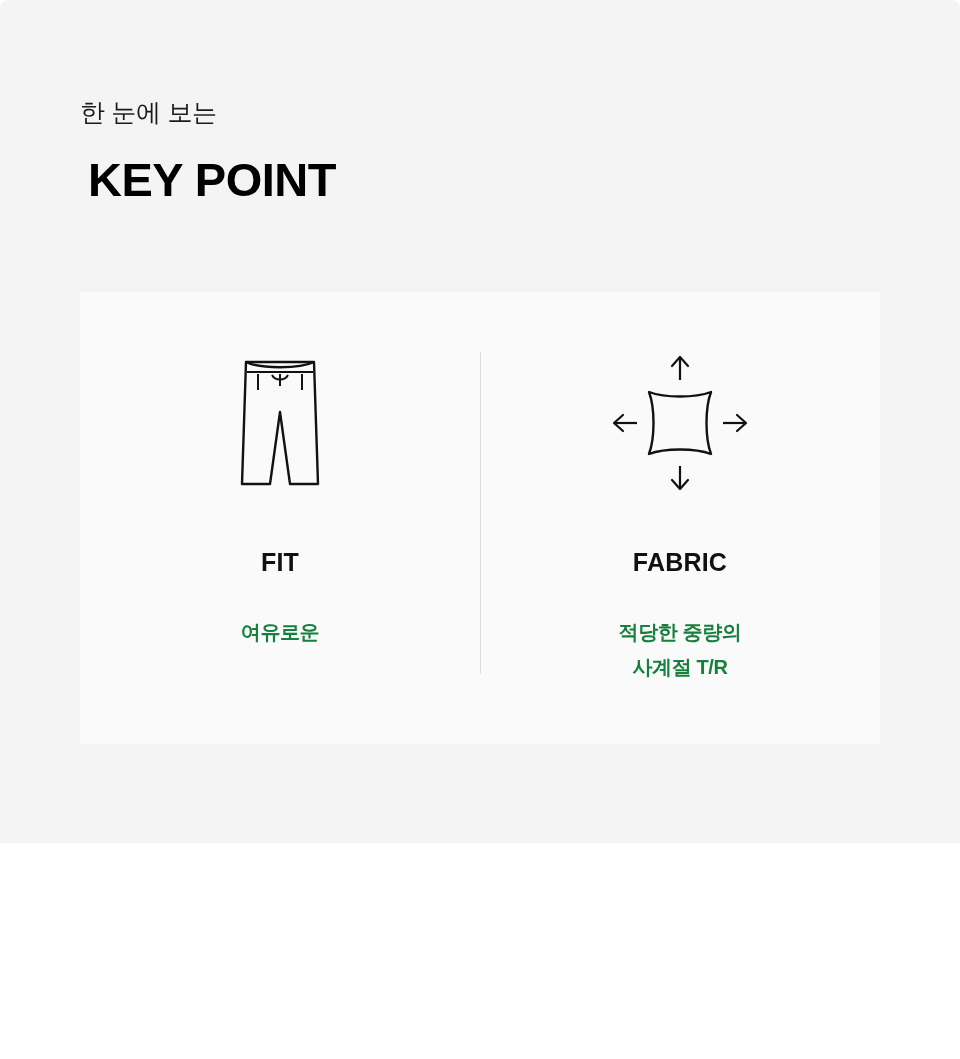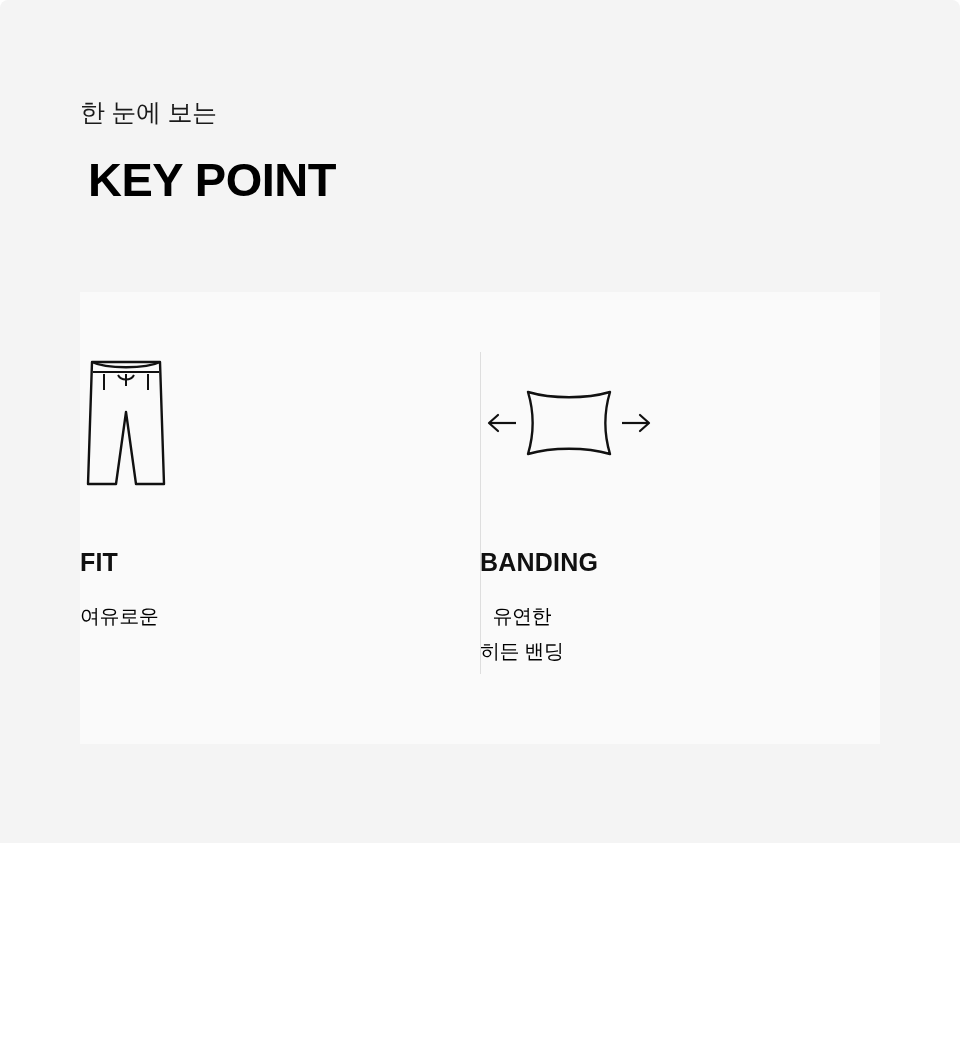--- a/index.html
+++ b/index.html
@@ -63,21 +63,21 @@
     width: 100%;
     height: 100%;
     box-sizing: border-box;
     padding-top: 56px;
   }
   .col {
     flex: 1 1 0;
     position: relative;
     display: flex;
     flex-direction: column;
-    align-items: flex-start;
+    align-items: center;
   }
   .col + .col::before {
     content: "";
     position: absolute;
     left: 0;
     top: 4px;
     width: 1px;
     height: 322px;
     background: #dedede;
   }
@@ -89,26 +89,26 @@
   }
   .col-title {
     margin-top: 52px;
     font-size: 25px;
     font-weight: 700;
     color: #111111;
     letter-spacing: 0.2px;
     line-height: 1;
   }
   .col-desc {
-    margin-top: 24px;
+    margin-top: 40px;
     font-size: 20px;
     line-height: 1.75;
-    color: #000000;
+    color: #15803d;
     text-align: center;
-    font-weight: 400;
+    font-weight: 700;
     letter-spacing: -0.4px;
   }
   .col-desc span {
     display: block;
   }
   .bottom-area {
     position: absolute;
     left: 0;
     top: 843px;
     width: 960px;
@@ -142,37 +142,41 @@
               <path d="M46 18 L46 30" stroke="#111111" stroke-width="2" fill="none"></path>
               <path d="M38 19 C41 25, 51 25, 54 19" stroke="#111111" stroke-width="2" fill="none"></path>
             </svg>
           </div>
           <div class="col-title">FIT</div>
           <div class="col-desc">
             <span>여유로운</span>
           </div>
         </div>
 
+
         <div class="col">
           <div class="icon-wrap">
-            <svg width="178" height="110" viewBox="0 0 178 110" fill="none" xmlns="http://www.w3.org/2000/svg">
-              <path d="M48 24 C72 31, 106 31, 130 24 C124 44, 124 66, 130 86 C106 79, 72 79, 48 86 C54 66, 54 44, 48 24 Z" stroke="#111111" stroke-width="2.4" stroke-linejoin="round" fill="none"></path>
-              <path d="M36 55 H10" stroke="#111111" stroke-width="2.2"></path>
-              <path d="M18 47 L9 55 L18 63" stroke="#111111" stroke-width="2.2" fill="none" stroke-linejoin="round" stroke-linecap="round"></path>
-              <path d="M142 55 H168" stroke="#111111" stroke-width="2.2"></path>
-              <path d="M160 47 L169 55 L160 63" stroke="#111111" stroke-width="2.2" fill="none" stroke-linejoin="round" stroke-linecap="round"></path>
+            <svg width="150" height="150" viewBox="0 0 150 150" fill="none" xmlns="http://www.w3.org/2000/svg">
+              <path d="M44 44 C60 50, 90 50, 106 44 C100 60, 100 90, 106 106 C90 100, 60 100, 44 106 C50 90, 50 60, 44 44 Z" stroke="#111111" stroke-width="2.4" stroke-linejoin="round" fill="none"></path>
+              <path d="M32 75 H10" stroke="#111111" stroke-width="2.2"></path>
+              <path d="M18 67 L9 75 L18 83" stroke="#111111" stroke-width="2.2" fill="none" stroke-linejoin="round" stroke-linecap="round"></path>
+              <path d="M118 75 H140" stroke="#111111" stroke-width="2.2"></path>
+              <path d="M132 67 L141 75 L132 83" stroke="#111111" stroke-width="2.2" fill="none" stroke-linejoin="round" stroke-linecap="round"></path>
+              <path d="M75 32 V10" stroke="#111111" stroke-width="2.2"></path>
+              <path d="M67 18 L75 9 L83 18" stroke="#111111" stroke-width="2.2" fill="none" stroke-linejoin="round" stroke-linecap="round"></path>
+              <path d="M75 118 V140" stroke="#111111" stroke-width="2.2"></path>
+              <path d="M67 132 L75 141 L83 132" stroke="#111111" stroke-width="2.2" fill="none" stroke-linejoin="round" stroke-linecap="round"></path>
             </svg>
           </div>
-          <div class="col-title">BANDING</div>
+          <div class="col-title">FABRIC</div>
           <div class="col-desc">
-            <span>유연한</span>
-            <span>히든 밴딩</span>
+            <span>적당한 중량의</span>
+            <span>사계절 T/R</span>
           </div>
         </div>
-
 
       </div>
     </div>
   </div>
 
   <div class="bottom-area"></div>
 
 </div>
 
 </body></html>

